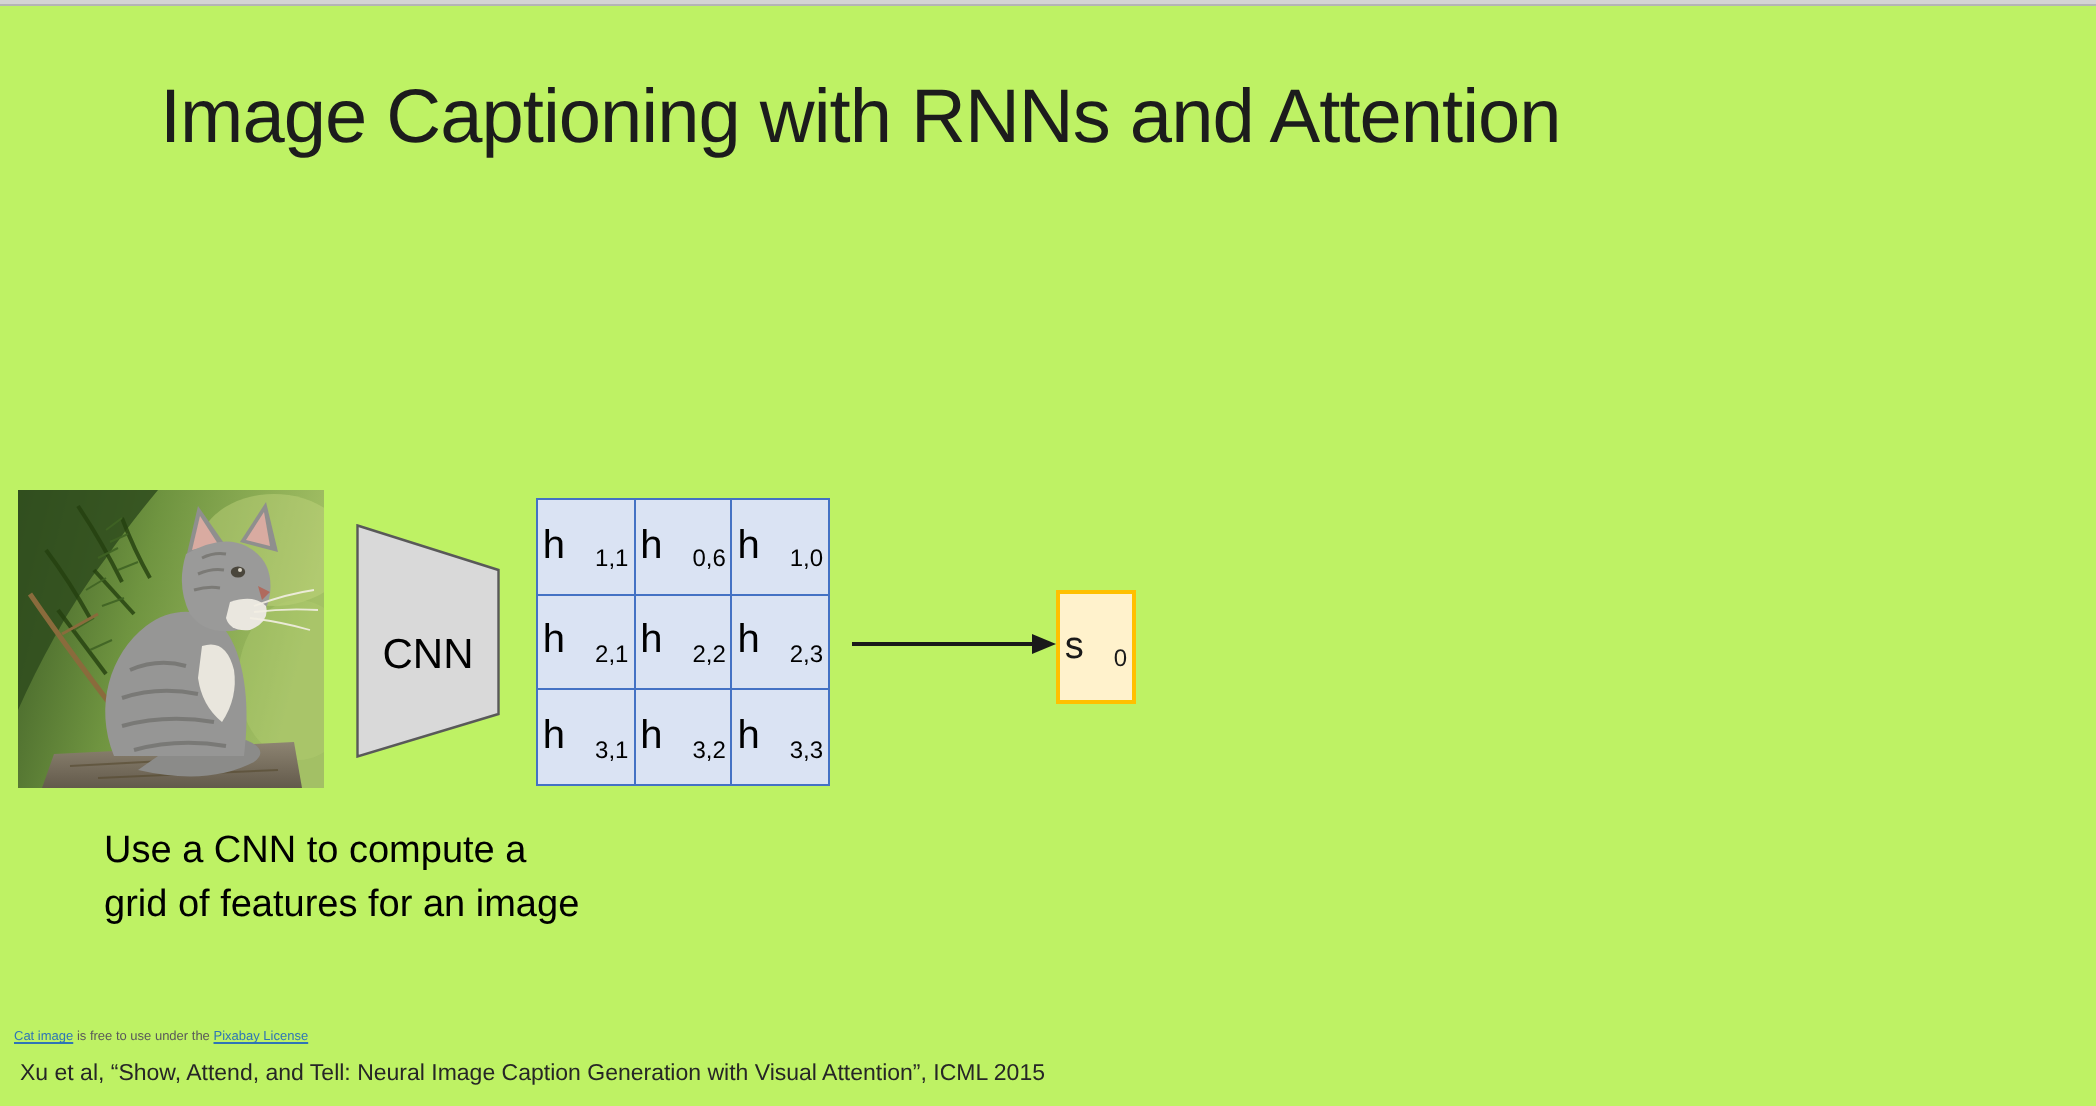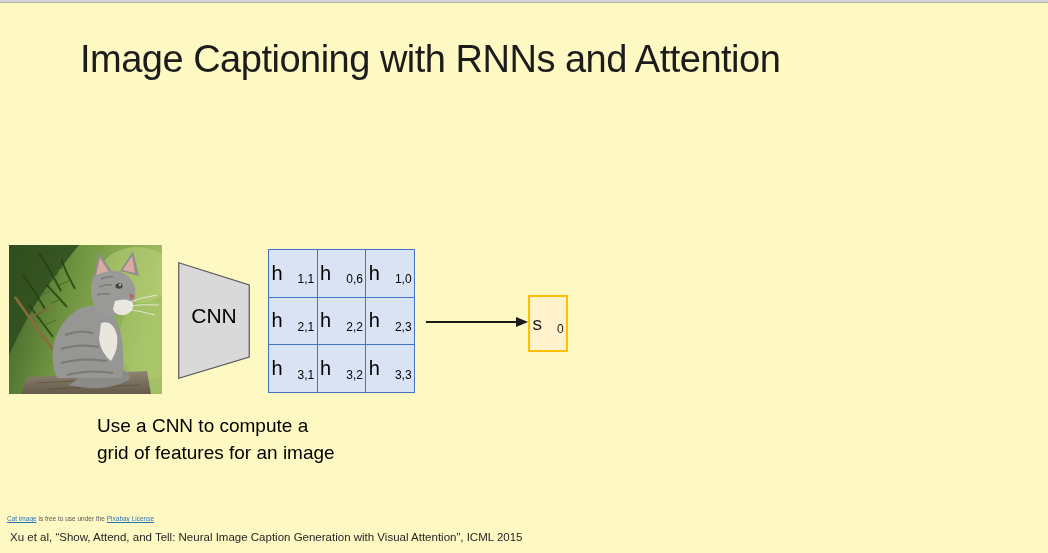--- a/index.html
+++ b/index.html
@@ -3,21 +3,21 @@
 <meta charset="utf-8">
 <style>
   * { margin: 0; padding: 0; box-sizing: border-box; }
   html, body { background: #f2f2f2; }
   body { font-family: "Liberation Sans", sans-serif; }
 
   .stage {
     position: relative;
     width: 1048px;
     height: 553px;
-    background: #fef9c3;
+    background: #bef264;
     overflow: hidden;
   }
 
   .topbar {
     position: absolute;
     left: 0; top: 0;
     width: 100%; height: 3px;
     background: #d4d4d4;
     border-bottom: 1px solid #b5b5b5;
   }
@@ -38,21 +38,21 @@
     width: 153px; height: 149px;
   }
 
   .cnn-shape {
     position: absolute;
     left: 178px; top: 262px;
     width: 72px; height: 117px;
   }
   .cnn-label {
     position: absolute;
-    left: 178px; top: 304px;
+    left: 178px; top: 316px;
     width: 72px;
     text-align: center;
     font-size: 21px;
     color: #000;
   }
 
   .feature-grid {
     position: absolute;
     left: 268px; top: 249px;
     width: 147px; height: 144px;
@@ -97,21 +97,20 @@
     color: #1a1a1a;
   }
   .state-box .sub { top: 5px; font-size: 12px; }
 
   .caption-text {
     position: absolute;
     left: 52px; top: 412px;
     font-size: 19px;
     line-height: 27px;
     color: #000;
-    margin-left: 45px;
   }
 
   .attribution-line {
     position: absolute;
     left: 7px; top: 515px;
     font-size: 6.5px;
     color: #595959;
     white-space: nowrap;
   }
   .attribution-line a {

